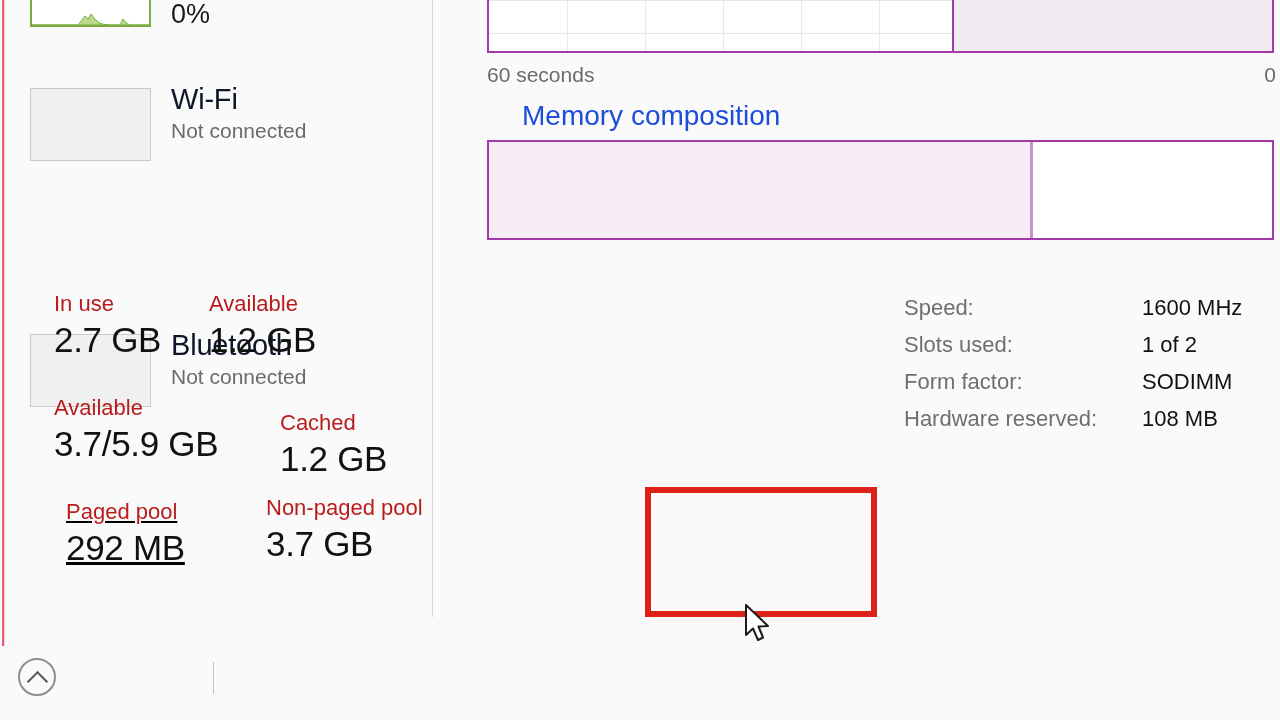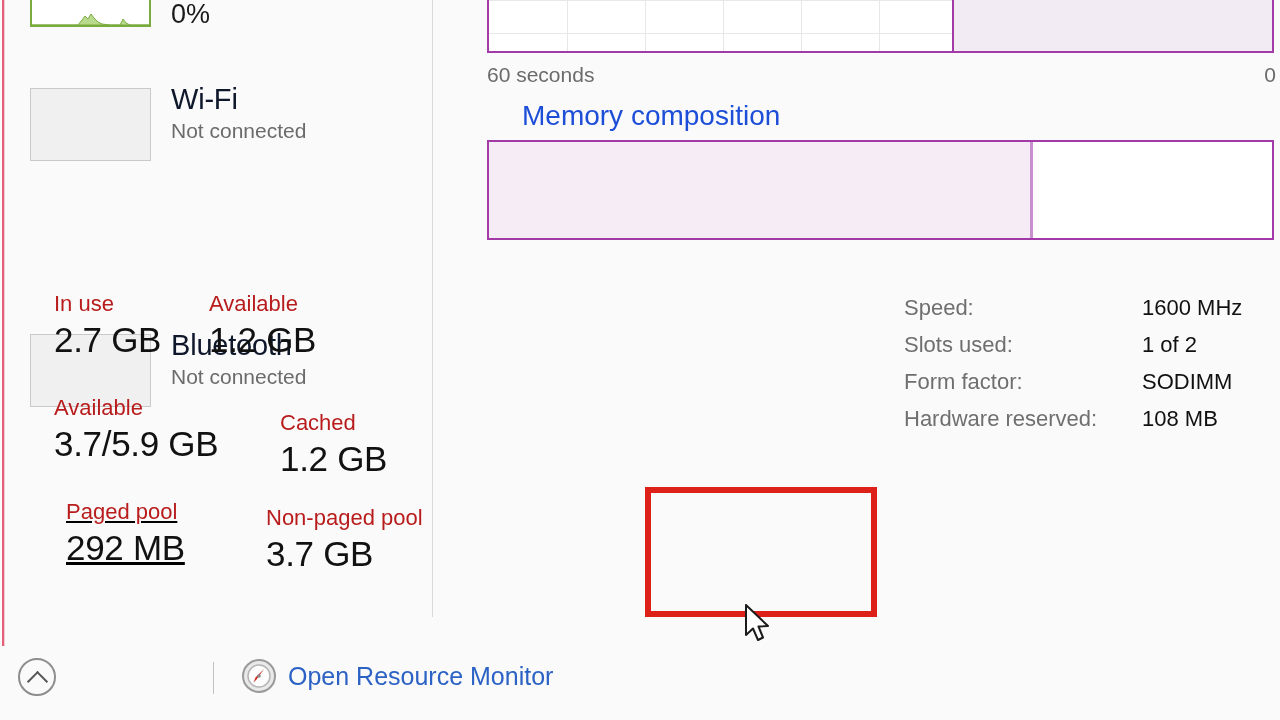--- a/index.html
+++ b/index.html
@@ -437,21 +437,21 @@
     <div class="stat-block" style="left:226px; top:104px;margin-top:15px;">
       <div class="stat-label">Cached</div>
       <div class="stat-value">1.2 GB</div>
     </div>
 
     <div class="stat-block" style="left:12px; top:208px;text-decoration:underline;">
       <div class="stat-label">Paged pool</div>
       <div class="stat-value">292 MB</div>
     </div>
 
-    <div class="stat-block" style="left:212px; top:214px;">
+    <div class="stat-block" style="left:212px; top:204px;">
       <div class="stat-label">Non-paged pool</div>
       <div class="stat-value">3.7 GB</div>
     </div>
 
   </div>
 
   <div id="stats-right">
 
     <div class="kv-row">
       <div class="kv-key">Speed:</div>
@@ -484,23 +484,14 @@
 </svg>
 
 <div id="bottom-bar">
 
   <div id="fewer-details">
     <div id="chevron-up-circle"></div>
   </div>
 
   <div id="bottom-sep"></div>
 
-  <div id="open-resmon">
-    <svg width="36" height="36" viewBox="0 0 36 36">
-      <circle cx="18" cy="18" r="16" fill="#e9e9e9" stroke="#9a9a9a" stroke-width="2"></circle>
-      <circle cx="18" cy="18" r="11" fill="#fdfdfd" stroke="#b5b5b5" stroke-width="1.5"></circle>
-      <path d="M23,11 L15.5,21.5 L12.5,24.5 L14.5,19.5 Z" fill="#cf2a20"></path>
-      <circle cx="18" cy="18" r="1.8" fill="#8a8a8a"></circle>
-    </svg>
-    <div id="resmon-label">Open Resource Monitor</div>
-  </div>
 
 </div>
 
 </body></html>

